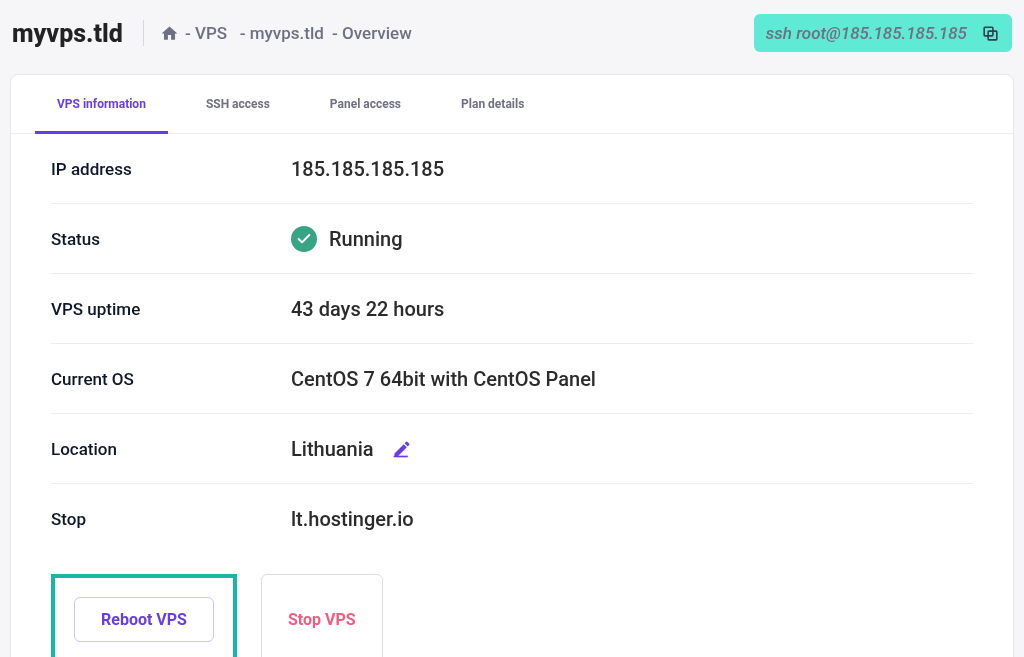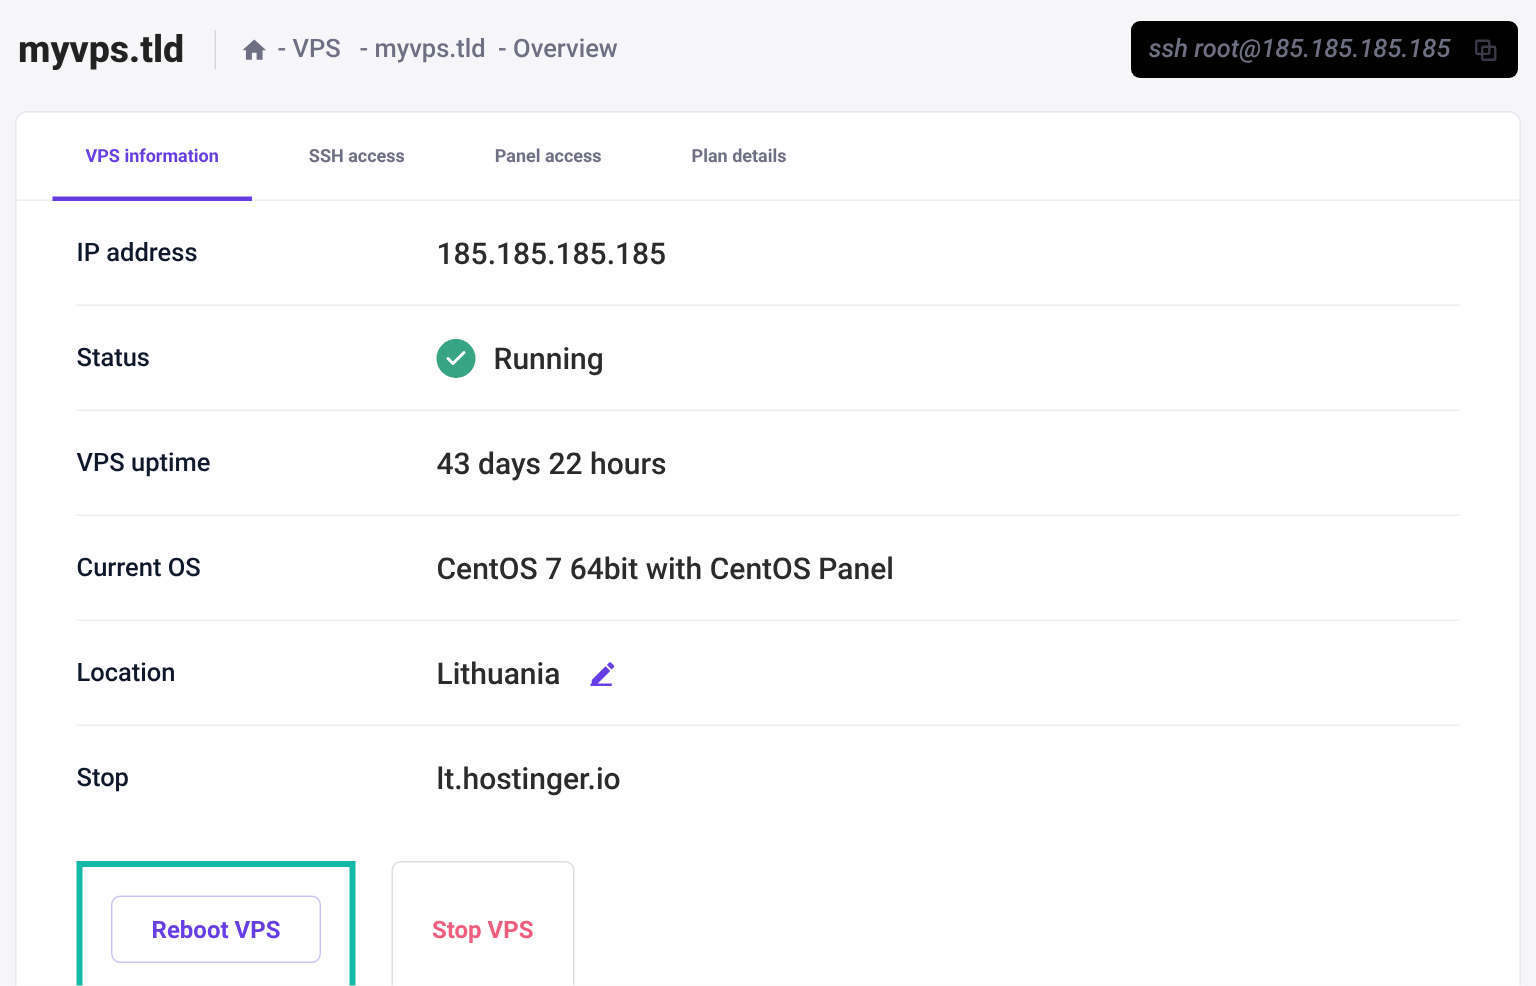--- a/index.html
+++ b/index.html
@@ -30,21 +30,21 @@
       align-items: flex-end;
       color: #6f6f83;
       font-size: 17px;
       font-weight: 500;
     }
     .breadcrumb span { margin-right: 2px; }
     .spacer { flex: 1; }
     .ssh-box {
       display: inline-flex;
       align-items: center;
-      background: #000000;
+      background: #5eead4;
       border-radius: 6px;
       padding: 9px 12px;
       font-style: italic;
       color: #6f6f83;
       font-size: 17px;
       font-weight: 500;
       gap: 14px;
     }
     .ssh-box .copy-icon {
       display: inline-flex;

